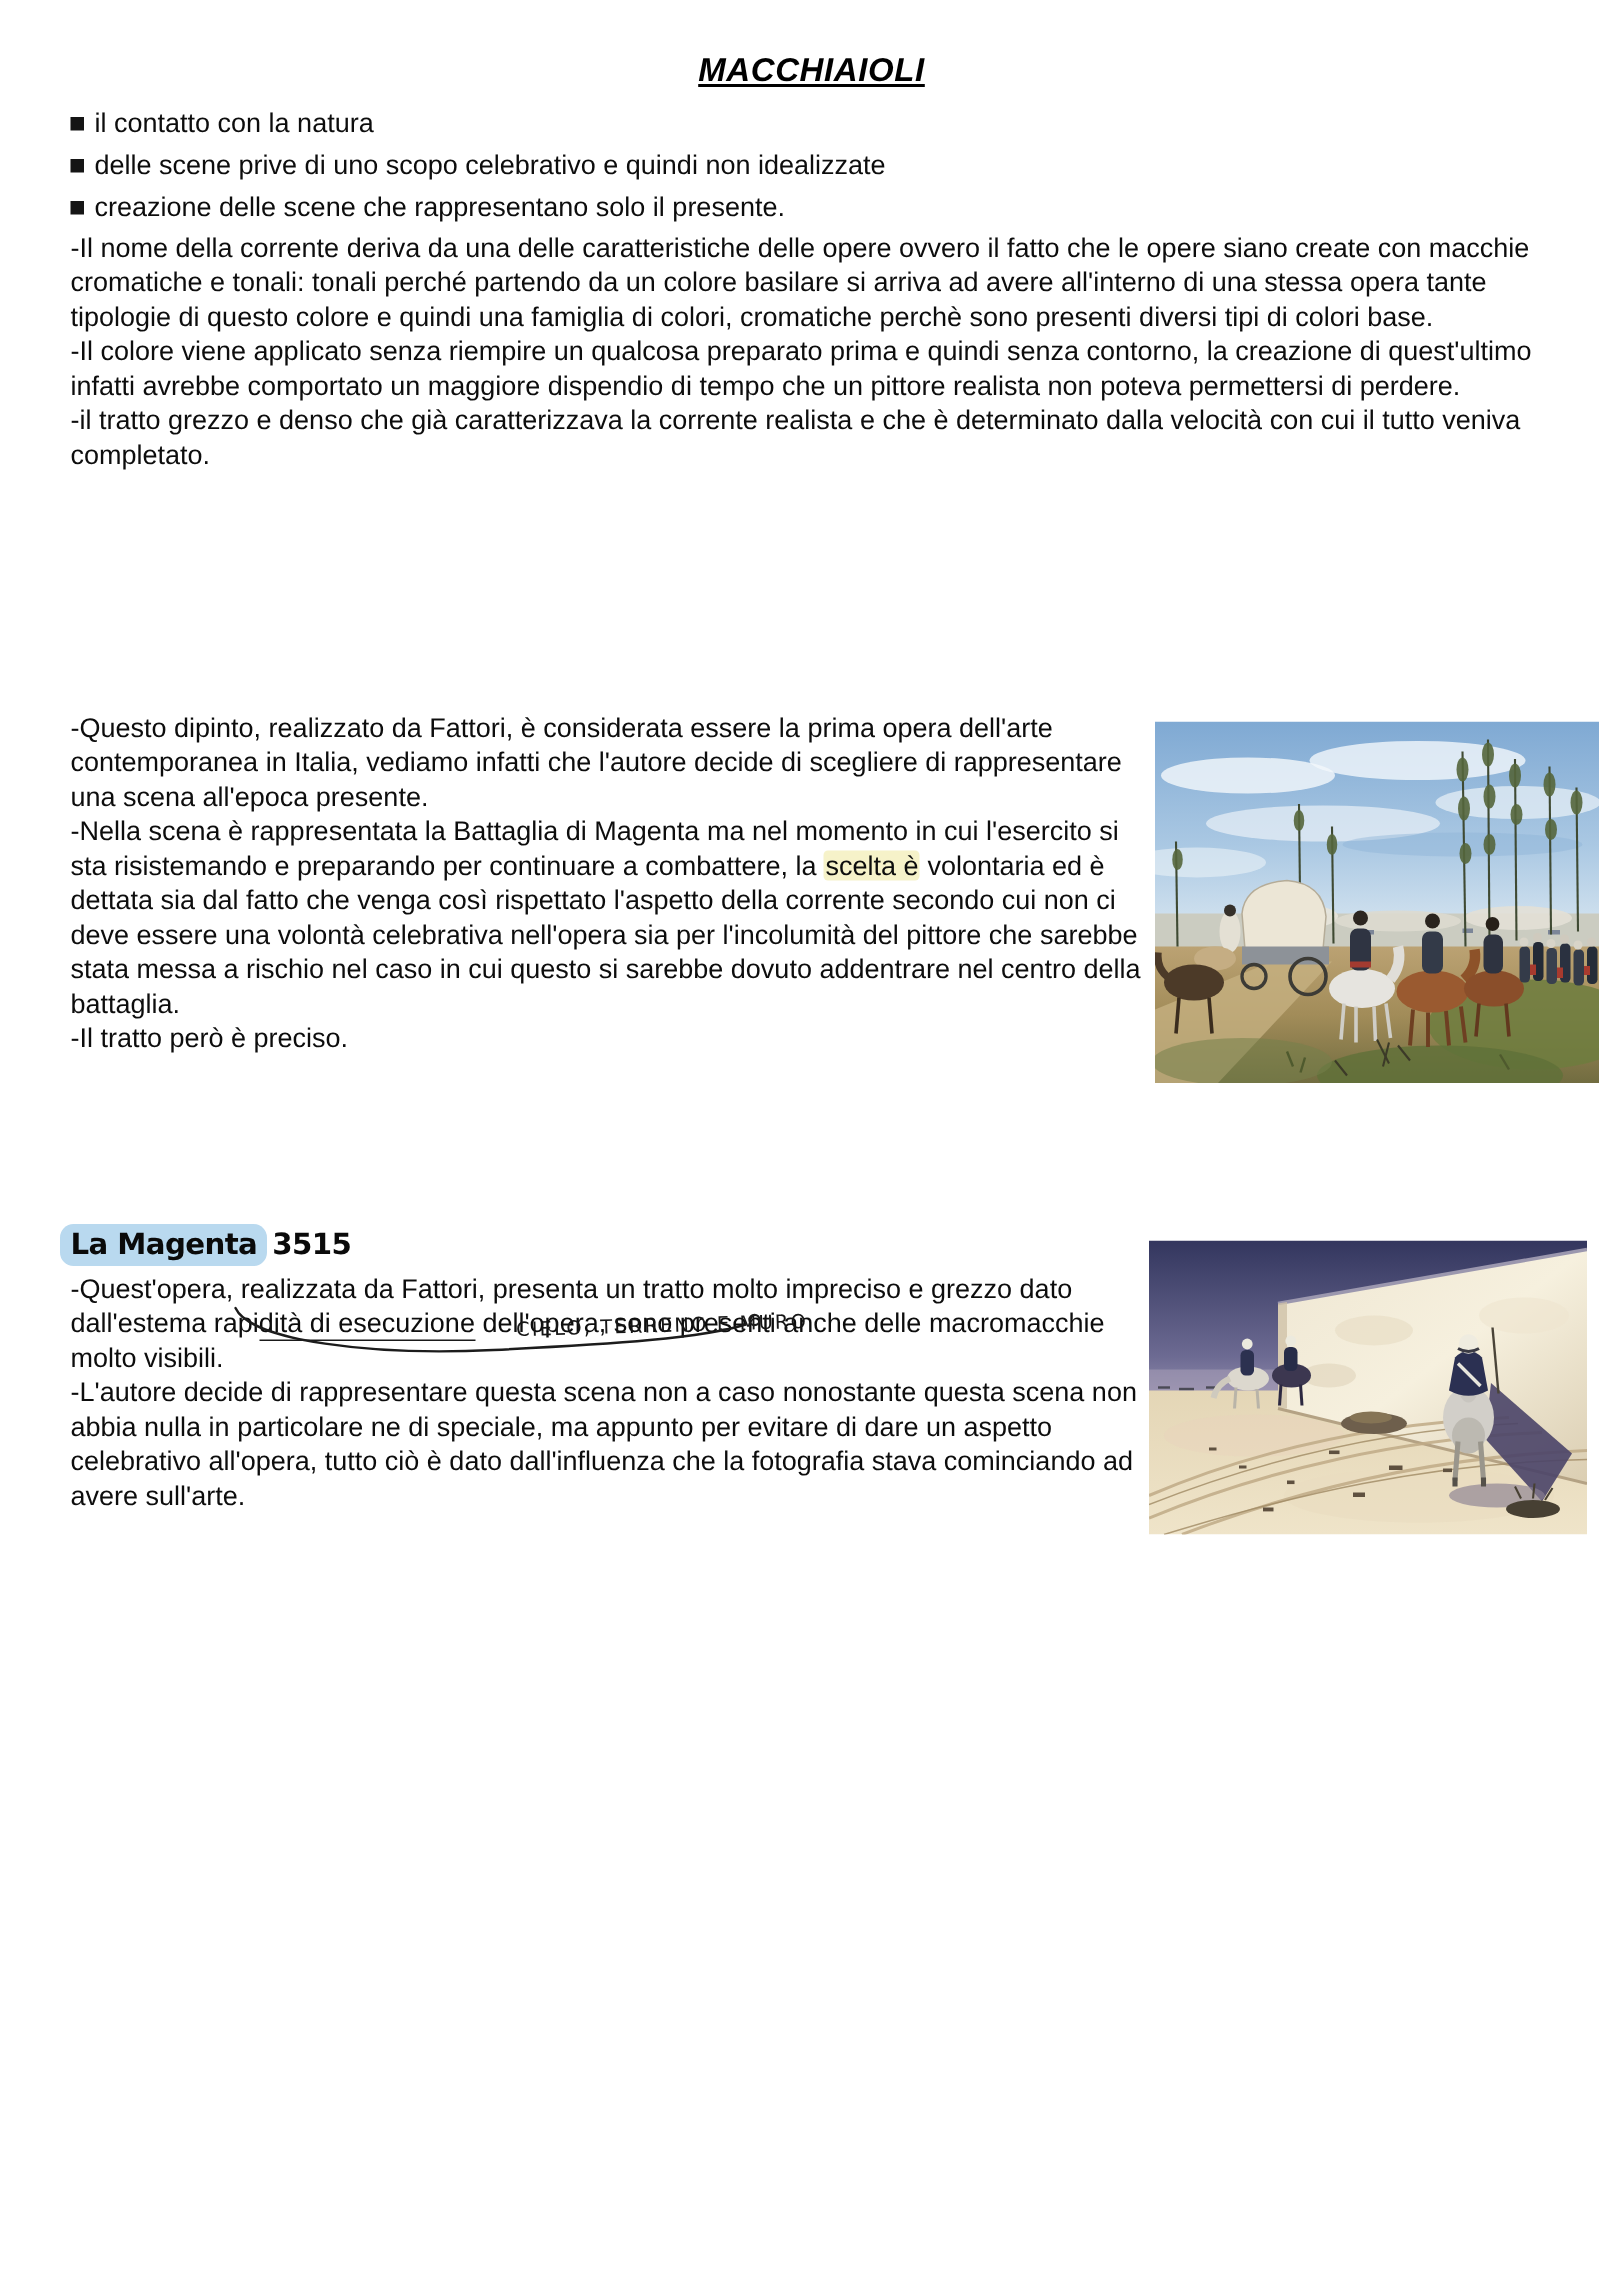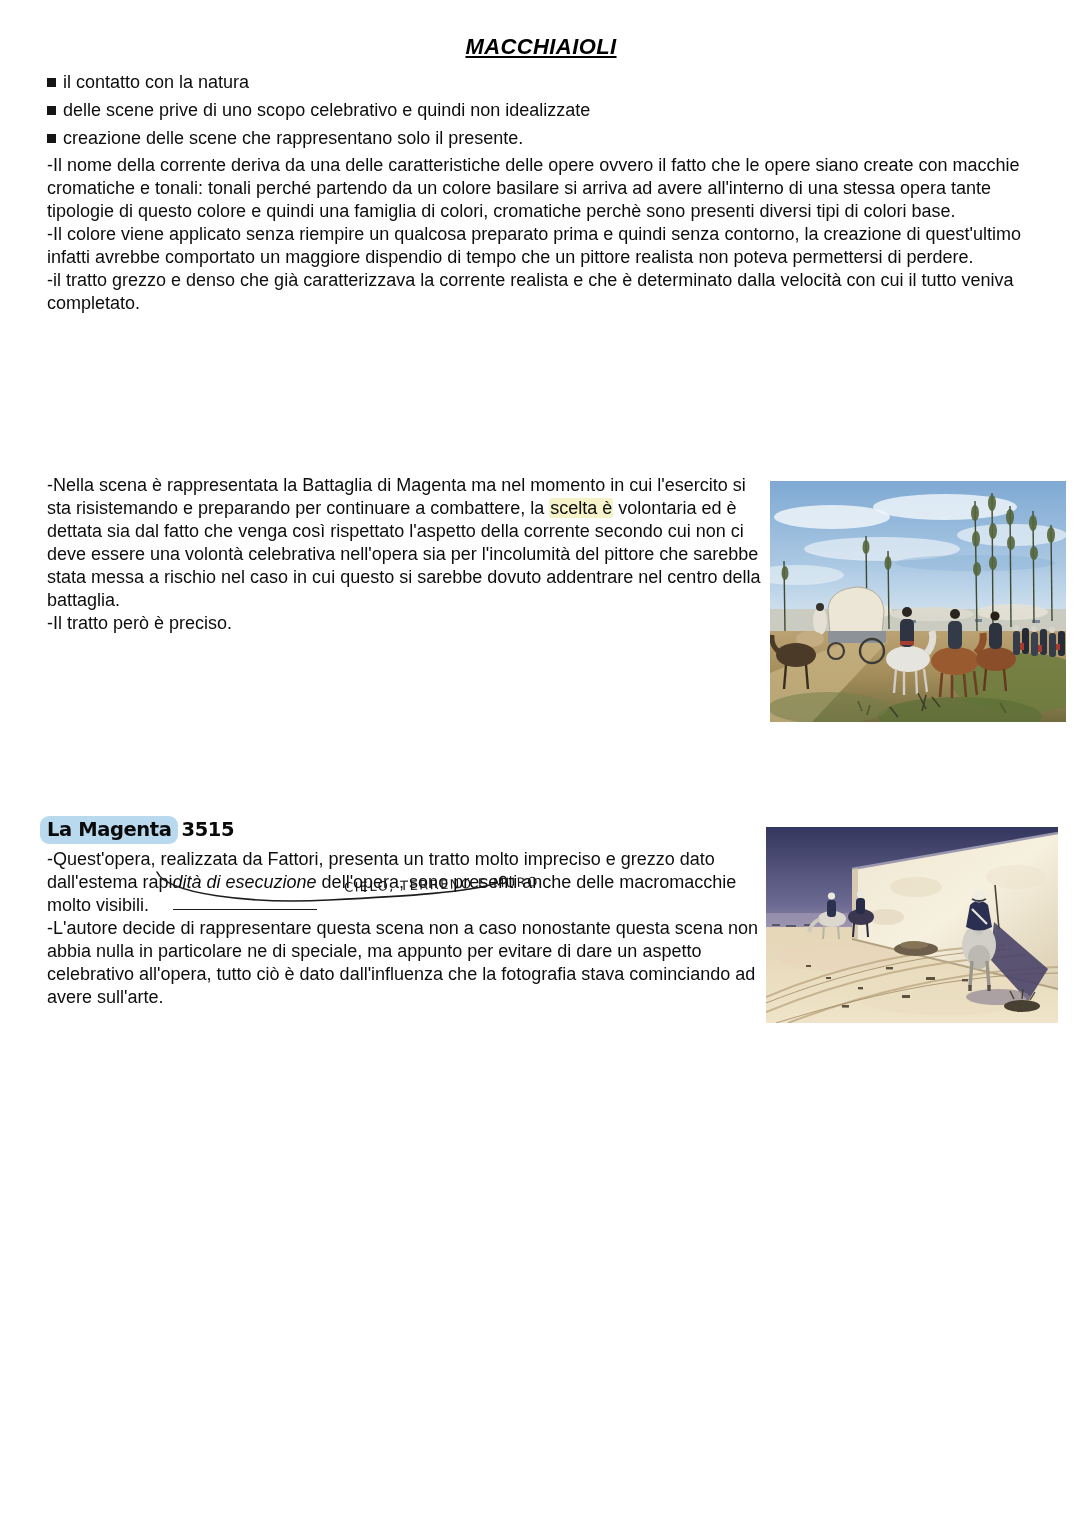--- a/index.html
+++ b/index.html
@@ -76,22 +76,21 @@
     margin-left:-7px;
   }
   .year{margin-left:3px;}
   .hl-yellow{
     background:var(--highlight-yellow,#f7f3cb);
     border-radius:3px;
     padding:0 1px;
   }
   .underlined{
     border-bottom:1.6px solid #1a1a1a;
-    padding-bottom:17px;
-    font-style:italic;
+    padding-bottom:1px;
   }
   .annotation{
     position:absolute;
     left:297px;
     top:59px;
     font-family:"DejaVu Sans", sans-serif;
     font-size:13px;
     letter-spacing:1.4px;
     color:#161616;
     transform:rotate(-1.6deg);
@@ -136,20 +135,21 @@
           </li>
       </ul>
 
       <p class="body">-Il nome della corrente deriva da una delle caratteristiche delle opere ovvero il fatto che le opere siano create con macchie cromatiche e tonali: tonali perché partendo da un colore basilare si arriva ad avere all'interno di una stessa opera tante tipologie di questo colore e quindi una famiglia di colori, cromatiche perchè sono presenti diversi tipi di colori base.</p>
       <p class="body">-Il colore viene applicato senza riempire un qualcosa preparato prima e quindi senza contorno, la creazione di quest'ultimo infatti avrebbe comportato un maggiore dispendio di tempo che un pittore realista non poteva permettersi di perdere.</p>
       <p class="body">-il tratto grezzo e denso che già caratterizzava la corrente realista e che è determinato dalla velocità con cui il tutto veniva completato.</p>
     </div>
   </div>
 
   <section class="sec sec-magenta">
+    <p class="body">-Questo dipinto, realizzato da Fattori, è considerata essere la prima opera dell'arte contemporanea in Italia, vediamo infatti che l'autore decide di scegliere di rappresentare una scena all'epoca presente.</p>
     <p class="body"><span>-Nella scena è rappresentata la Battaglia di Magenta ma nel momento in cui l'esercito si sta risistemando e preparando per continuare a combattere, la </span><span class="hl-yellow">scelta è</span><span> volontaria ed è dettata sia dal fatto che venga così rispettato l'aspetto della corrente secondo cui non ci deve essere una volontà celebrativa nell'opera sia per l'incolumità del pittore che sarebbe stata messa a rischio nel caso in cui questo si sarebbe dovuto addentrare nel centro della battaglia.</span></p>
     <p class="body">-Il tratto però è preciso.</p>
   </section>
 
   <section class="sec sec-vedetta">
     <h2 class="heading"><span class="hl-blue">La Magenta</span><span class="year">3515</span></h2>
     <p class="body"><span>-Quest'opera, realizzata da Fattori, presenta un tratto molto impreciso e grezzo dato dall'estema rapi</span><span class="underlined">dità di esecuzione</span><span> dell'opera, sono presenti anche delle macromacchie molto visibili.</span></p>
     <span class="annotation">CIELO, TERRENO E MURO</span>
     <svg class="swoosh" viewBox="0 0 400 46">
       <path d="M 18 10 C 28 32, 110 42, 190 38 C 272 34, 330 30, 358 21" stroke="#1c1c1c" stroke-width="1.6" fill="none" stroke-linecap="round"></path>

